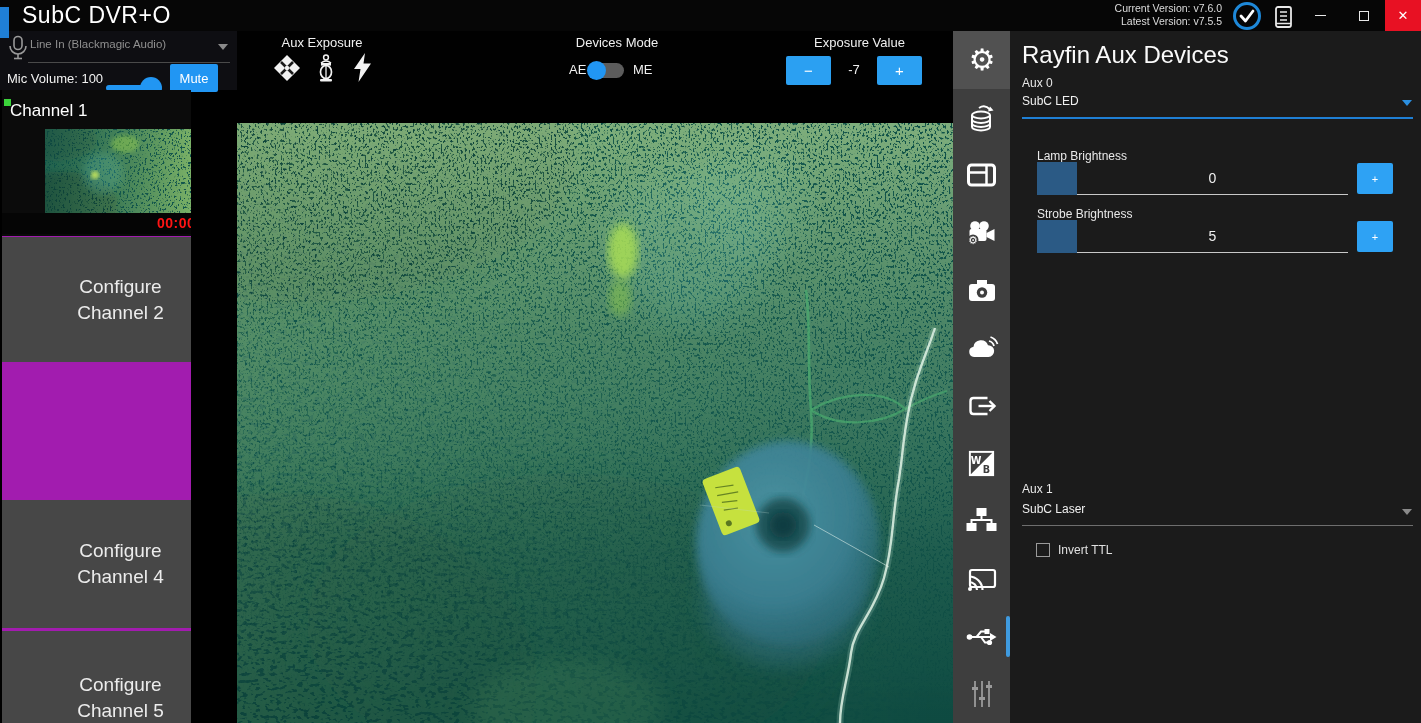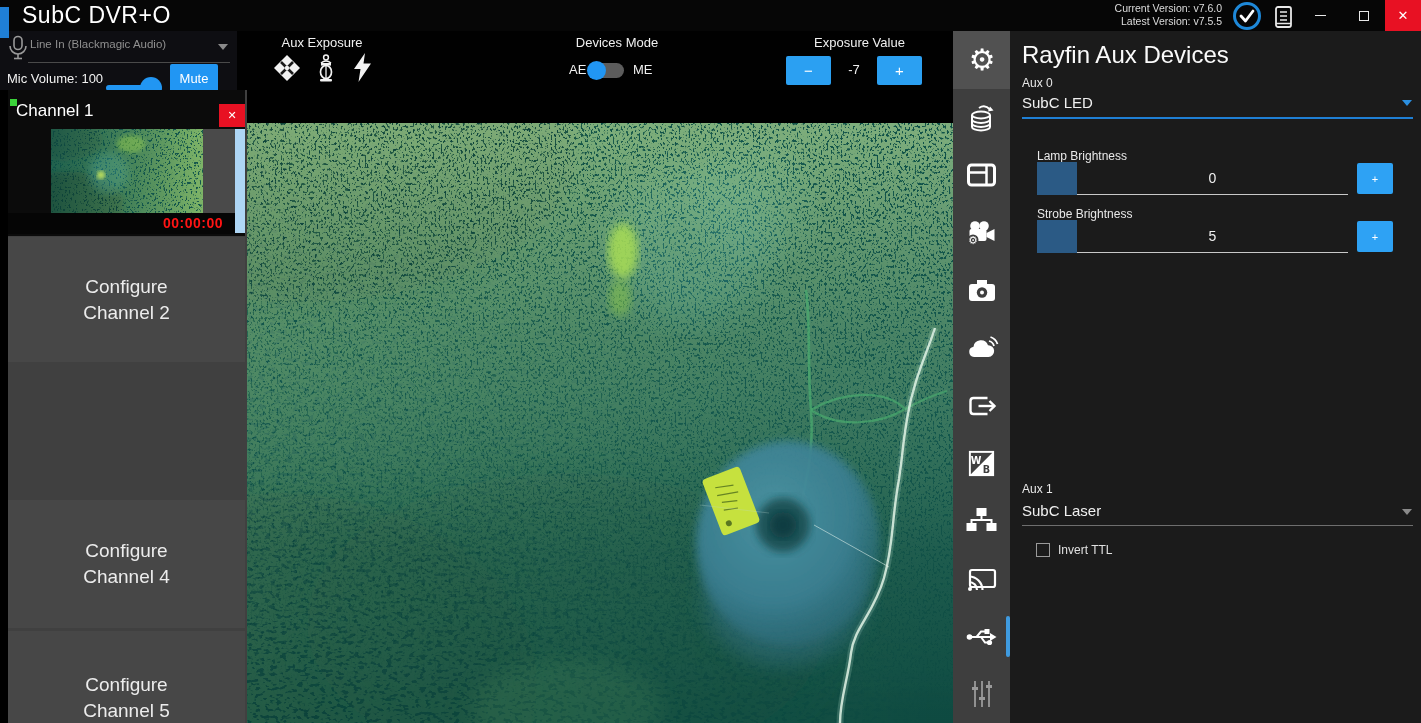--- a/index.html
+++ b/index.html
@@ -44,21 +44,21 @@
   #toggle-row { position:absolute; left:330px; top:28px; width:140px; height:24px; }
   .toggle-label { position:absolute; top:3px; font-size:13px; color:#f0f0f0; }
   #ae-label { left:2px; } #me-label { left:66px; }
   #exp-toggle { position:absolute; left:22px; top:4px; width:35px; height:15px; background:#5c5c5c; border-radius:8px; }
   #exp-toggle .knob { position:absolute; left:-2px; top:-2px; width:19px; height:19px; border-radius:50%; background:#2196f3; }
   .exp-btn { position:absolute; top:25px; width:45px; height:29px; background:#2ba0f2; color:#fff; border:none; border-radius:2px; font-size:15px; display:flex; align-items:center; justify-content:center; }
   #exp-minus { left:549px; } #exp-plus { left:640px; }
   #exp-value { position:absolute; left:596px; top:31px; width:42px; text-align:center; font-size:13px; color:#f0f0f0; }
 
   
-  #channel-sidebar { position:absolute; left:8px; top:90px; width:239px; height:633px; background:#404040; overflow:hidden; z-index:10; }
+  #channel-sidebar { position:absolute; left:2px; top:90px; width:189px; height:633px; background:#a21caf; overflow:hidden; z-index:10; }
   #channel1 { position:absolute; left:0; top:0; width:237px; height:146px; background:#0b0b0b; }
   #ch1-dot { position:absolute; left:2px; top:9px; width:7px; height:7px; background:#3bd33a; }
   #ch1-title { position:absolute; left:8px; top:11px; font-size:17px; color:#fff; }
   #ch1-close { position:absolute; left:211px; top:14px; width:26px; height:23px; background:#e81123; color:#fff; border:none; font-size:11px; display:flex; align-items:center; justify-content:center; }
   #ch1-thumb { position:absolute; left:43px; top:39px; width:152px; height:84px; }
   #ch1-graypad { position:absolute; left:195px; top:39px; width:32px; height:84px; background:#4a4a4a; }
   #ch1-timebar { position:absolute; left:0; top:123px; width:227px; height:21px; background:#050505; }
   #ch1-time { position:absolute; right:12px; top:2px; font-size:14px; font-weight:700; color:#ff1414; letter-spacing:.5px; }
   #ch1-scroll { position:absolute; left:227px; top:39px; width:10px; height:104px; background:#aed6f5; }
   .cfg-block { position:absolute; left:0; width:237px; background:#474747; display:flex; align-items:center; justify-content:center; }
@@ -73,21 +73,21 @@
   
   #nav-rail { position:absolute; left:953px; top:31px; width:57px; height:692px; background:#3e3e3e; z-index:20; display:flex; flex-direction:column; }
   .slot { position:relative; flex:1 1 0; display:flex; align-items:center; justify-content:center; }
   .slot.active-tile { background:#515151; }
   .slot.page-active::after { content:""; position:absolute; right:0; top:8px; bottom:8px; width:4px; background:#3f9be0; border-radius:2px; }
 
   
   #aux-panel { position:absolute; left:1010px; top:31px; width:411px; height:692px; background:#1b1b1b; z-index:20; }
   #panel-title { position:absolute; left:12px; top:10px; font-size:24px; font-weight:300; color:#fafafa; }
   .aux-label { position:absolute; left:12px; font-size:12px; color:#e8e8e8; }
-  .device-select { position:absolute; left:12px; right:8px; font-size:15px; color:#f0f0f0; }
+  .device-select { position:absolute; left:12px; right:8px; font-size:12px; color:#f0f0f0; }
   #aux0-underline { position:absolute; left:12px; right:8px; top:86px; height:2px; background:#1f7fd4; }
   #aux0-caret { position:absolute; right:9px; top:69px; border-top-color:#2b8fe0; }
   #aux1-underline { position:absolute; left:12px; right:8px; top:494px; height:1px; background:#6e6e6e; }
   #aux1-caret { position:absolute; right:9px; top:478px; border-top-color:#8a8a8a; }
   .bright-label { position:absolute; left:27px; font-size:12px; color:#e8e8e8; }
   .dec-btn { position:absolute; left:27px; width:40px; height:33px; background:#2b5a85; border:none; }
   .val-underline { position:absolute; left:67px; width:271px; height:1px; background:#c9c9c9; }
   .val-text { position:absolute; left:67px; width:271px; text-align:center; font-size:14px; color:#f0f0f0; }
   .inc-btn { position:absolute; left:347px; width:36px; height:31px; background:#2ea2f4; color:#fff; border:none; border-radius:2px; font-size:11px; display:flex; align-items:center; justify-content:center; }
   #invert-ttl-box { position:absolute; left:26px; top:512px; width:14px; height:14px; border:1px solid #9a9a9a; background:transparent; }

